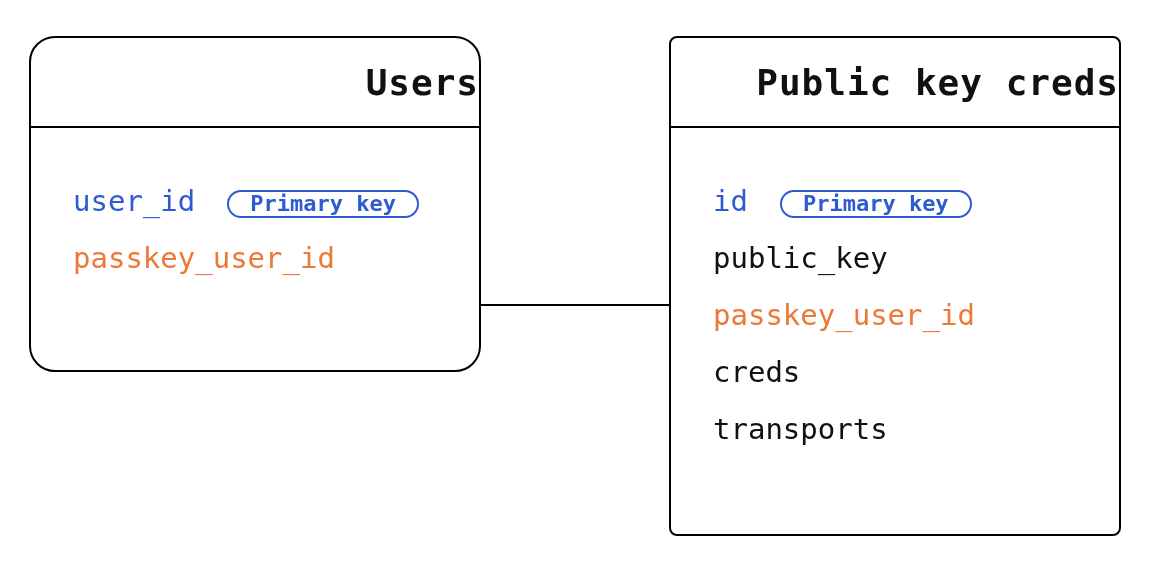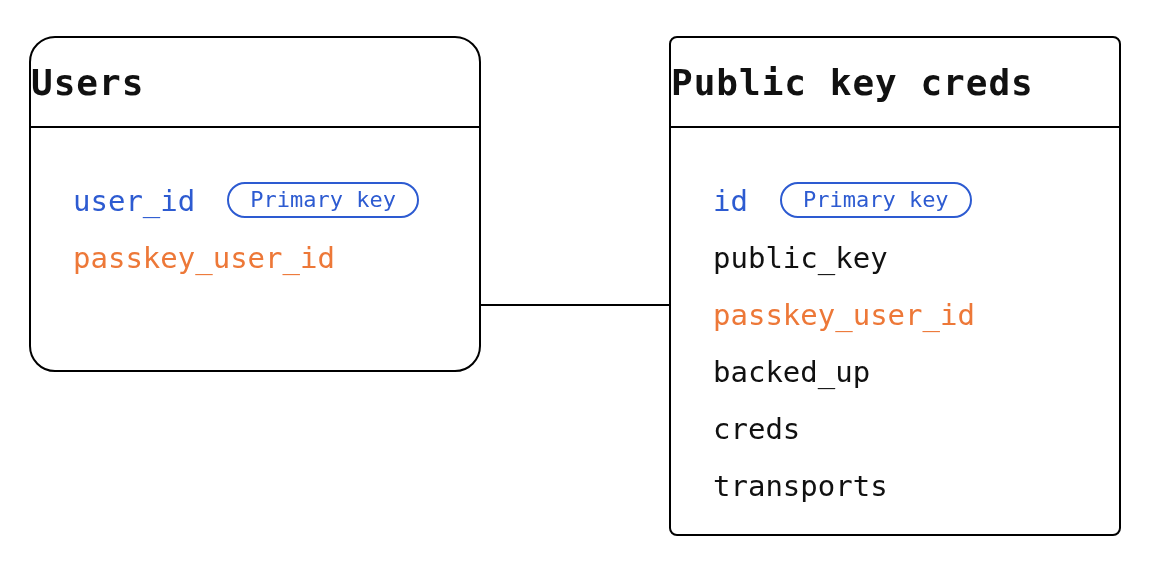--- a/index.html
+++ b/index.html
@@ -26,21 +26,21 @@
   .table{
     position:absolute;
     background:var(--background);
     border:2px solid var(--line-black);
     border-radius:26px;
     overflow:hidden;
   }
   .table-header{
     height:90px;
     border-bottom:2px solid var(--line-black);
-    display:flex;align-items:center;justify-content:flex-start;
+    display:flex;align-items:center;justify-content:flex-end;
   }
   .table-title{
     font-size:36px;
     font-weight:bold;
     color:var(--text-black);
     letter-spacing:1px;
   }
   .rows{
     padding:33px 0 0 42px;
   }
@@ -52,27 +52,27 @@
     font-size:29px;
     letter-spacing:0;
     white-space:pre;
   }
   .c-blue{color:var(--primary-blue);}
   .c-orange{color:var(--accent-orange);}
   .c-black{color:var(--text-black);}
   .badge{
     display:inline-flex;align-items:center;justify-content:center;
     margin-left:32px;
-    height:36px;
+    height:28px;
     padding:0 21px 2px 21px;
     border:2px solid var(--primary-blue);
     border-radius:19px;
     color:var(--primary-blue);
     font-size:22px;
-    font-weight:normal;
+    font-weight:bold;
     white-space:pre;
   }
   
   #table-users{left:29px;top:36px;width:452px;height:336px;}
   #table-public-key-creds{left:669px;top:36px;width:452px;height:500px;border-radius:8px;}
   #relationship-connector{left:479px;top:304px;width:192px;}
 </style>
 </head>
 <body>
 
@@ -104,23 +104,20 @@
         <span class="field-name c-blue">id</span>
         <span class="badge">Primary key</span>
       </div>
       <div class="row">
         <span class="field-name c-black">public_key</span>
       </div>
       <div class="row">
         <span class="field-name c-orange">passkey_user_id</span>
       </div>
       <div class="row">
-        <span class="field-name c-black">backed_up</span>
-      </div>
-      <div class="row">
         <span class="field-name c-black">creds</span>
       </div>
       <div class="row">
         <span class="field-name c-black">transports</span>
       </div>
     </div>
   </section>
 
 </div>
 

